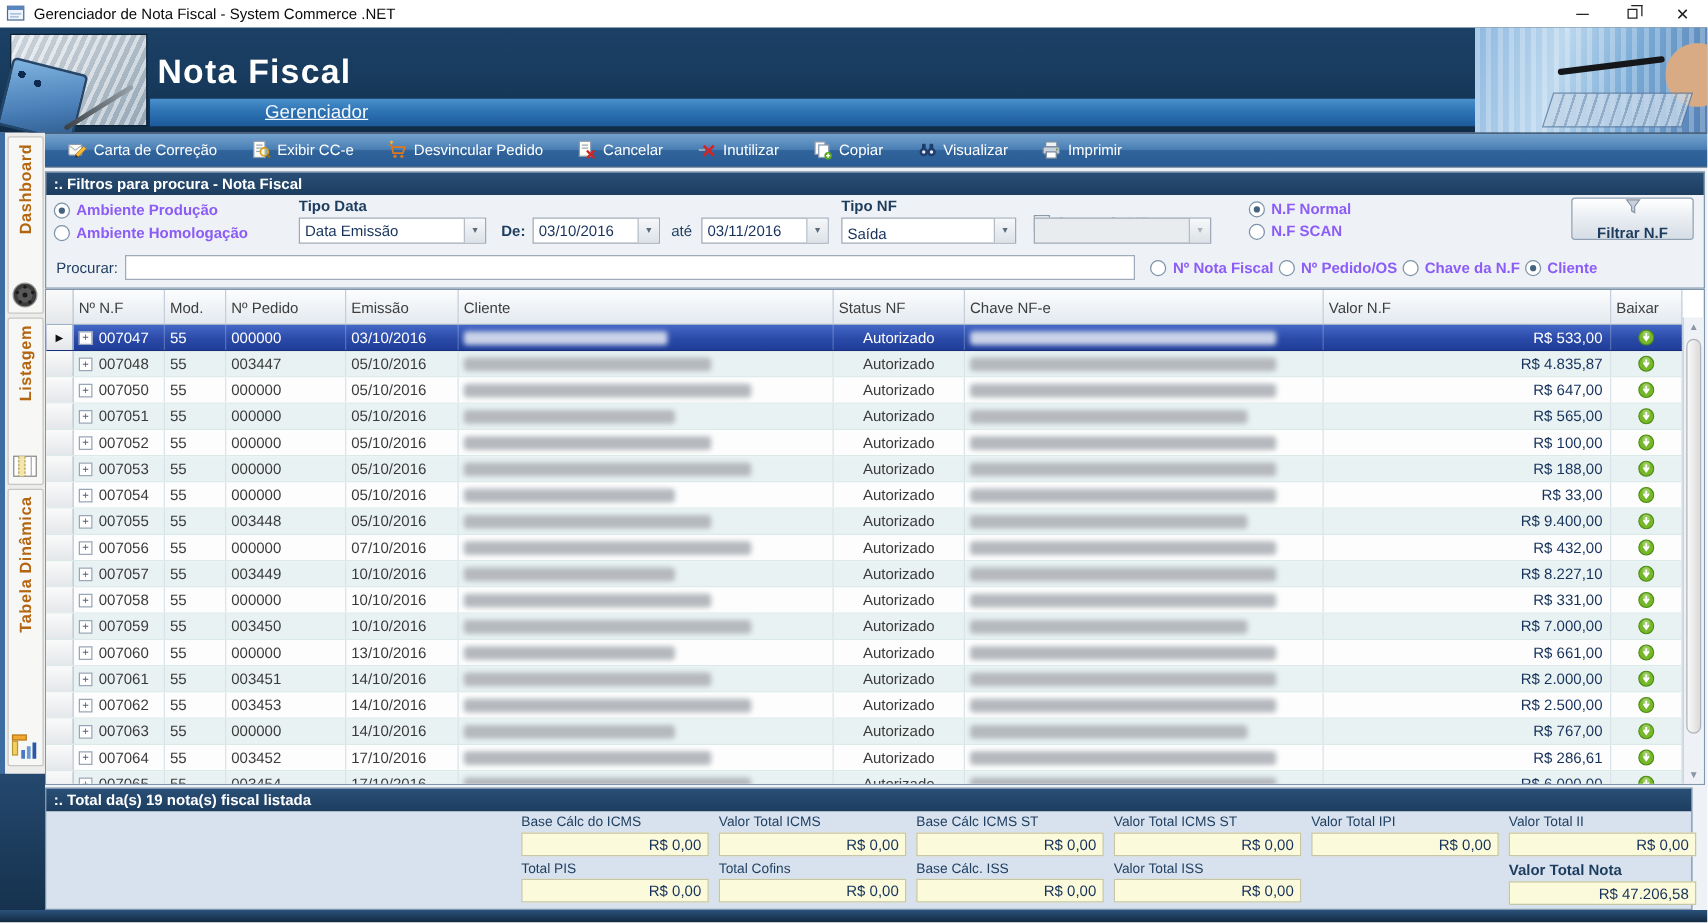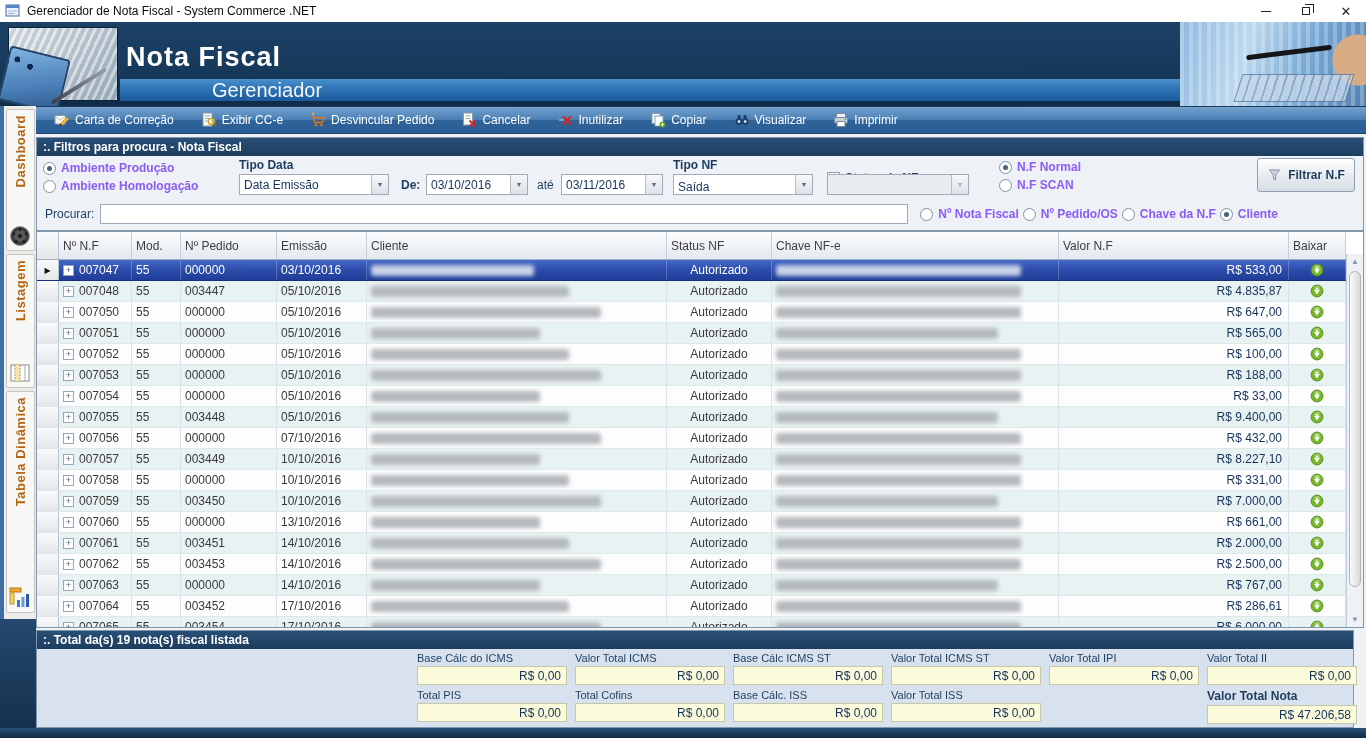--- a/index.html
+++ b/index.html
@@ -28,21 +28,21 @@
   .photo-left:before { content:""; position:absolute; left:-6px; bottom:-8px; width:58px; height:52px; transform:rotate(14deg);
     background:radial-gradient(circle 3px at 8px 10px,#0e2a4e 3px,transparent 3px),
                radial-gradient(circle 3px at 22px 14px,#0e2a4e 3px,transparent 3px),
                linear-gradient(160deg,#7fb3e0 0%,#4a7fb8 60%,#2d5a8c 100%);
     border:2px solid #24466b; border-radius:4px; }
   .photo-left:after { content:""; position:absolute; right:6px; bottom:12px; width:64px; height:4px; transform:rotate(-32deg);
     background:linear-gradient(90deg,#3a3f44,#9aa3ab); border-radius:2px; }
   .banner-title { position:absolute; left:126px; top:20px; color:#ffffff; font-size:27px; font-weight:bold; letter-spacing:1px; }
   .gerstrip { position:absolute; left:120px; right:186px; top:57px; height:22px;
     background:linear-gradient(180deg,#4a90cc 0%,#2e74b4 45%,#1c5a9c 100%); }
-  .gerstrip span { display:inline-block; margin-left:92px; line-height:22px; color:#f2f7fc; font-size:20px; }
+  .gerstrip span { display:inline-block; margin-left:92px; line-height:22px; color:#f2f7fc; font-size:15px;text-decoration:underline; }
   .photo-right { position:absolute; right:0; top:0; width:186px; height:84px;
     background:
       radial-gradient(circle 26px at 178px 38px,#d9ab85 25px,transparent 26px),
       repeating-linear-gradient(90deg, rgba(255,255,255,.25) 0 4px, transparent 4px 9px),
       linear-gradient(105deg,#8fb9e0 0%,#bcd8ee 35%,#7aabd6 65%,#527fb4 100%); }
   .photo-right:before { content:""; position:absolute; left:66px; top:28px; width:86px; height:5px; transform:rotate(-7deg);
     background:#15161a; border-radius:3px; }
   .photo-right:after { content:""; position:absolute; left:58px; bottom:4px; width:110px; height:26px; transform:skewX(-18deg);
     background:repeating-linear-gradient(90deg,#c6d8ea 0 7px,#8fa8c2 7px 9px),
                repeating-linear-gradient(0deg,#c6d8ea 0 6px,#8fa8c2 6px 8px); opacity:.8; border:1px solid #5c7ba0; }
@@ -79,21 +79,21 @@
   .radio .rlabel { color:#8b5cf6; font-weight:bold; font-size:12px; white-space:nowrap; }
   .checkbox { display:inline-flex; align-items:center; gap:5px;margin-top:12px; }
   .cbox { width:13px; height:13px; border:1px solid #8a9aa8; background:#fff; }
   .combo { position:absolute; height:21px; background:#fff; border:1px solid #a0aab8; display:flex; align-items:center; }
   .combo .cval { flex:1; padding-left:4px; color:#16325c; font-size:12px; white-space:nowrap; overflow:hidden; }
   .combo .carr { width:17px; height:100%; border-left:1px solid #b4bcc6; background:linear-gradient(180deg,#f6f8fa,#dde2e8);
     display:flex; align-items:center; justify-content:center; color:#5a6a78; font-size:7px; }
   .combo.disabled { background:#e9ecef; } .combo.disabled .carr { color:#aab2ba; }
   .btn-filtrar { position:absolute; right:8px; top:2px; width:98px; height:34px; border:1px solid #8fa0b4; border-radius:3px;
     background:linear-gradient(180deg,#ffffff 0%,#e9edf2 50%,#d6dde5 100%);
-    display:flex; align-items:center; justify-content:center; gap:6px; color:#1d3d5f; font-weight:bold; font-size:12px; cursor:default; }
+    display:flex; align-items:center; justify-content:center; gap:6px; color:#1d3d5f; font-weight:bold; font-size:12px; cursor:default;flex-direction:column; }
   .procurar-row { height:30px; display:flex; align-items:center; padding:0 8px 2px 8px; gap:6px; }
   .proc-label { color:#1d3d5f; font-size:12px; }
   .proc-input { width:808px; height:20px; border:1px solid #a0aab8; background:#fff; font-family:inherit; font-size:12px; padding:0 4px; }
   .searchby { display:flex; gap:4px; margin-left:6px; }
 
   
   .grid { flex:1 1 auto; margin-right:2px; border:1px solid #7f96ad; background:#fff; position:relative; overflow:hidden; }
   .gbody { margin-right:17px; }
   .grow { display:grid; grid-template-columns:22px 73px 49px 96px 90px minmax(0,1fr) 105px 287px 230px 57px; align-items:stretch; }
   .ghead { height:28px; background:linear-gradient(180deg,#fcfdfe 0%,#e3e9ef 100%); border-bottom:1px solid #9fb2c6; margin-right:17px; }

